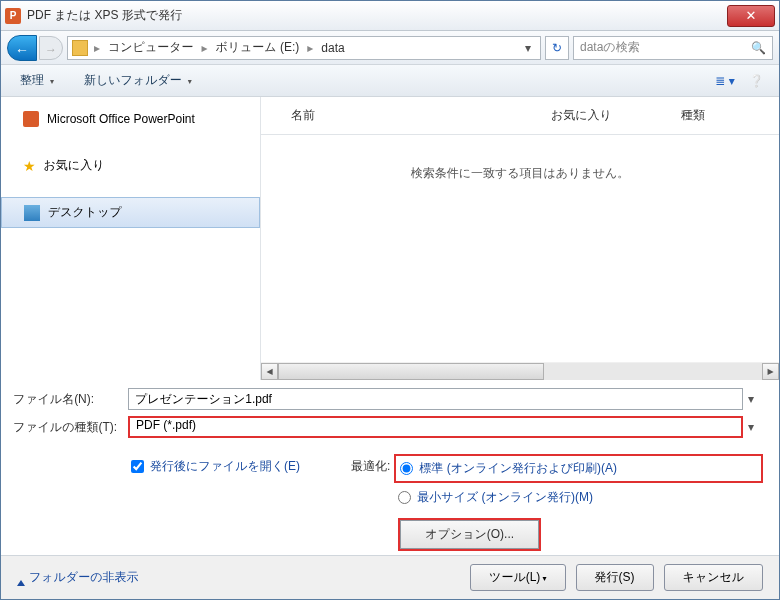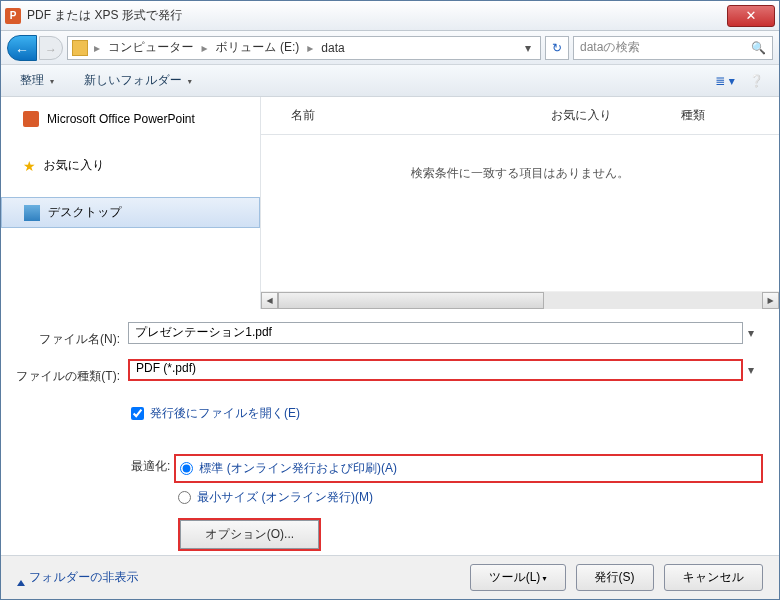--- a/index.html
+++ b/index.html
@@ -36,25 +36,25 @@
 .col-headers { height:38px; border-bottom:1px solid #e0e4e8; display:flex; align-items:center; padding-left:20px;}
 .col-h { padding:0 10px; color:#333; cursor:pointer;}
 .c-name{width:260px;} .c-date{width:130px;} .c-type{width:80px;}
 .empty-msg { text-align:center; color:#555; padding:30px 0;}
 .hscroll { height:18px; background:#f0f0f0; display:flex;align-items:center;}
 .hsb-btn{width:17px;height:17px;background:linear-gradient(#f8f8f8,#e0e0e0);border:1px solid #b0b0b0;display:flex;align-items:center;justify-content:center;font-size:8px;color:#555;cursor:pointer;}
 .hsb-track{flex:1;height:17px;background:#e8e8e8;position:relative;}
 .hsb-thumb{position:absolute;left:0;width:55%;height:100%;background:linear-gradient(#f0f0f0,#d8d8d8);border:1px solid #b0b0b0;}
 .form-area { padding:8px 20px 8px 12px; }
 .form-row { display:flex; align-items:center; margin-bottom:6px; }
-.form-label { width:115px; text-align:right; padding-right:8px; color:#333;margin-top:14px;}
+.form-label { width:115px; padding-right:8px; color:#333;}
 .form-input { flex:1; height:22px; border:1px solid #a0a8b0; padding:0 6px; background:#fff;}
 .form-input.ft { border:2px solid #e03030; }
 .drop-ind { width:16px; text-align:center; color:#555; cursor:pointer;}
-.options-area { display:flex; padding:4px 20px 4px 130px; gap:32px;flex-direction:column;}
+.options-area { display:flex; padding:4px 20px 4px 130px; gap:20px;}
 .opt-col1 { width:200px;}
 .opt-col2 { flex:1;}
 .chk-row, .radio-row { display:flex; align-items:flex-start; gap:6px; padding:2px 0; color:#1a4ba0; cursor:pointer;}
 .opt-label-static { color:#333; padding:2px 0;}
 .radio-group-hl { border:2px solid #e03030; padding:2px 4px; margin:-2px -4px 4px -4px;}
 .opt-btn-wrap { margin-top:10px;}
 .opt-btn { border:2px solid #e03030; padding:0; display:inline-block;}
 .opt-btn-inner { padding:5px 24px; background:linear-gradient(#f8f8f8,#e4e4e4); border:1px solid #9098a0; cursor:pointer; color:#333;}
 .footer { height:44px; background:#f0f0f0; border-top:1px solid #d0d6dc; display:flex; align-items:center; padding:0 16px; gap:10px;}
 .footer-link { color:#1a4ba0; cursor:pointer; display:flex;align-items:flex-end;gap:4px;}

